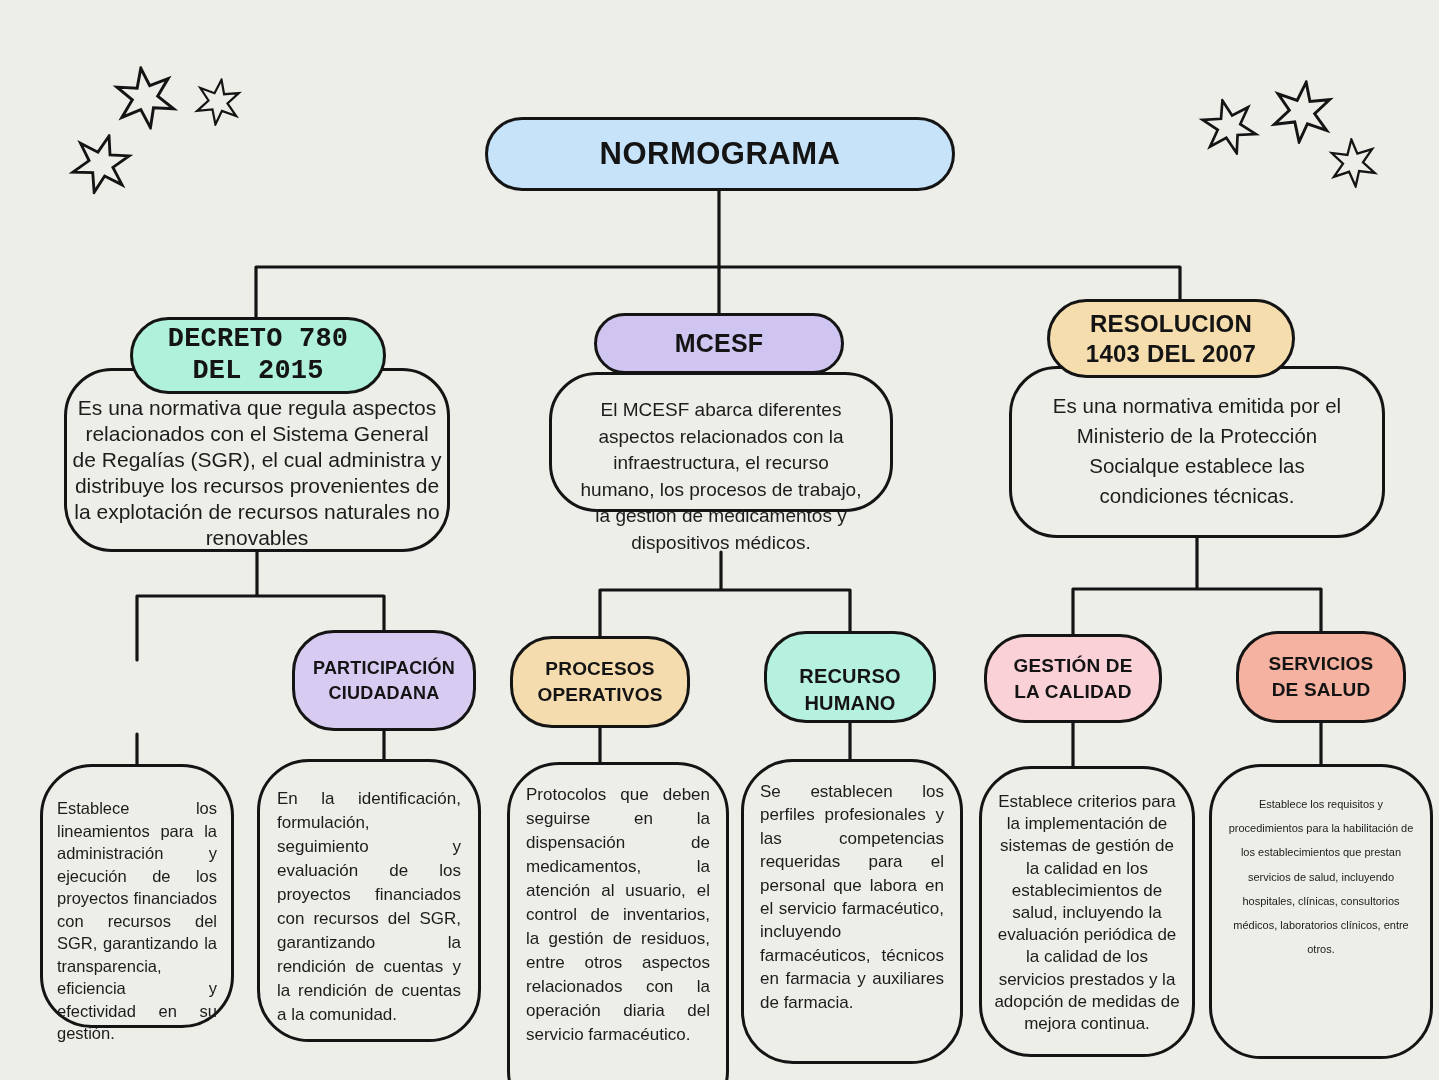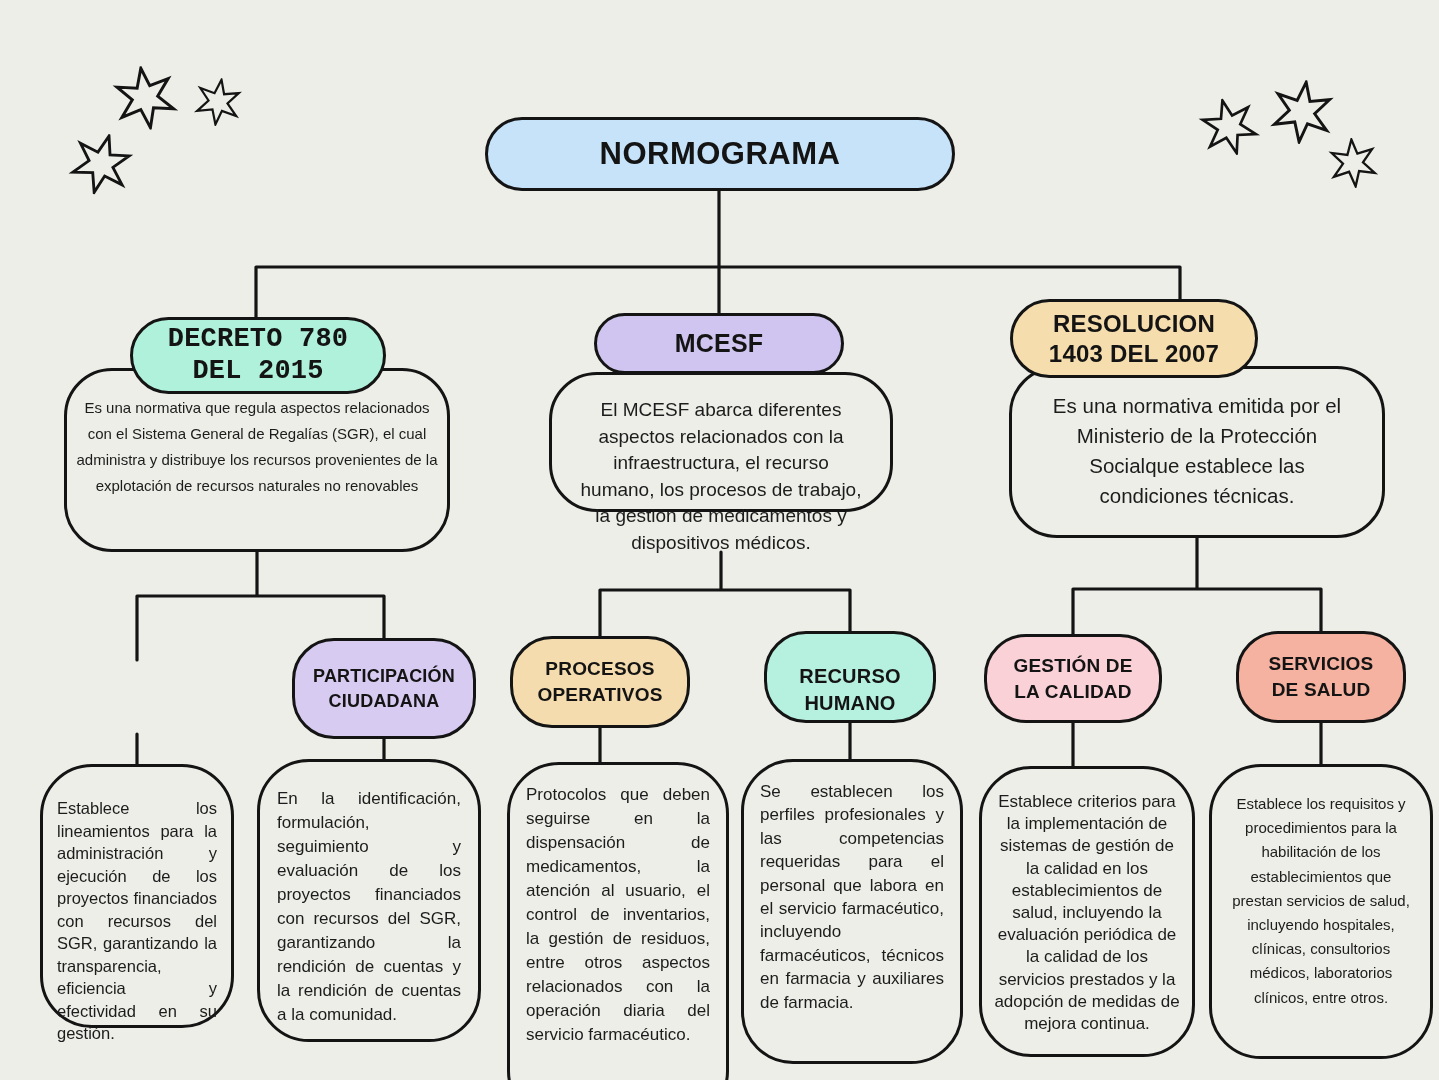--- a/index.html
+++ b/index.html
@@ -13,33 +13,33 @@
   .pill span{display:block;}
   .descbox{position:absolute;z-index:3;background:#edeee8;border:3px solid #141414;
         box-sizing:border-box;color:#1c1c1c;}
   .descbox p{margin:0;}
   
   .p-title{left:485px;top:117px;width:470px;height:74px;border-radius:37px;font-size:31px;letter-spacing:.5px;}
   
   .p-decreto{left:130px;top:317px;width:256px;height:77px;border-radius:39px;font-size:27px;line-height:1.18;}
   .p-decreto span{max-width:210px;}
   .p-mcesf{left:594px;top:313px;width:250px;height:61px;border-radius:31px;font-size:25px;}
-  .p-resolucion{left:1010px;top:299px;width:248px;height:79px;border-radius:40px;font-size:24px;line-height:1.25;}
+  .p-resolucion{left:1047px;top:299px;width:248px;height:79px;border-radius:40px;font-size:24px;line-height:1.25;}
   .p-resolucion span{max-width:195px;}
   
   .b-decreto{left:64px;top:368px;width:386px;height:184px;border-radius:48px;
-             font-size:15px;line-height:26px;text-align:center;padding:24px 5px 8px;}
+             font-size:21px;line-height:26px;text-align:center;padding:24px 5px 8px;}
   .b-mcesf{left:549px;top:372px;width:344px;height:140px;border-radius:48px;
              font-size:19px;line-height:26.5px;text-align:center;padding:22px 24px 8px;}
   .b-resolucion{left:1009px;top:366px;width:376px;height:172px;border-radius:48px;
              font-size:20.5px;line-height:30px;text-align:center;padding:22px 30px 8px;}
   
   .p-ejecucion{left:38px;top:644px;width:198px;height:93px;border-radius:42px;font-size:20px;line-height:1.32;}
   .p-ejecucion span{max-width:128px;}
-  .p-participacion{left:292px;top:630px;width:184px;height:101px;border-radius:42px;font-size:18px;line-height:1.35;margin-top:8px;}
+  .p-participacion{left:292px;top:630px;width:184px;height:101px;border-radius:42px;font-size:18px;line-height:1.35;}
   .p-participacion span{max-width:160px;}
   .p-procesos{left:510px;top:636px;width:180px;height:92px;border-radius:42px;font-size:19px;line-height:1.35;}
   .p-procesos span{max-width:142px;}
   .p-recurso{left:764px;top:631px;width:172px;height:92px;border-radius:42px;font-size:20px;line-height:1.35;}
   .p-recurso span{max-width:115px;margin-top:26px;}
   .p-gestion{left:984px;top:634px;width:178px;height:89px;border-radius:42px;font-size:19px;line-height:1.35;}
   .p-gestion span{max-width:128px;}
   .p-servicios{left:1236px;top:631px;width:170px;height:92px;border-radius:42px;font-size:19px;line-height:1.35;}
   .p-servicios span{max-width:136px;}
   
@@ -47,21 +47,21 @@
       font-size:16.5px;line-height:22.5px;text-align:justify;padding:30px 14px 8px;}
   .b-participacion{left:257px;top:759px;width:224px;height:283px;border-radius:52px;
       font-size:17px;line-height:24px;text-align:justify;padding:25px 17px 8px;}
   .b-procesos{left:507px;top:762px;width:222px;height:361px;border-radius:52px;
       font-size:17px;line-height:24px;text-align:justify;padding:18px 16px 8px;}
   .b-recurso{left:741px;top:759px;width:222px;height:305px;border-radius:52px;
       font-size:17px;line-height:23.4px;text-align:justify;padding:18px 16px 8px;}
   .b-gestion{left:979px;top:766px;width:216px;height:291px;border-radius:52px;
       font-size:17px;line-height:22.2px;text-align:center;padding:22px 12px 8px;}
   .b-servicios{left:1209px;top:764px;width:224px;height:295px;border-radius:52px;
-      font-size:15px;line-height:24.2px;text-align:center;padding:25px 12px 8px;}
+      font-size:11px;line-height:24.2px;text-align:center;padding:25px 12px 8px;}
 </style>
 </head>
 <body>
 
 <div class="canvas" style="background-color: rgb(237, 238, 232);">
 
   <svg class="connectors" width="1439" height="1080" viewBox="0 0 1439 1080">
     <path d="M719 191 V267 M256 267 H1180 M256 267 V335 M719 267 V335 M1180 267 V320
              M257 548 V596 M137 596 H384 M137 596 V660 M384 596 V648
              M721 552 V590 M600 590 H850 M600 590 V652 M850 590 V646

